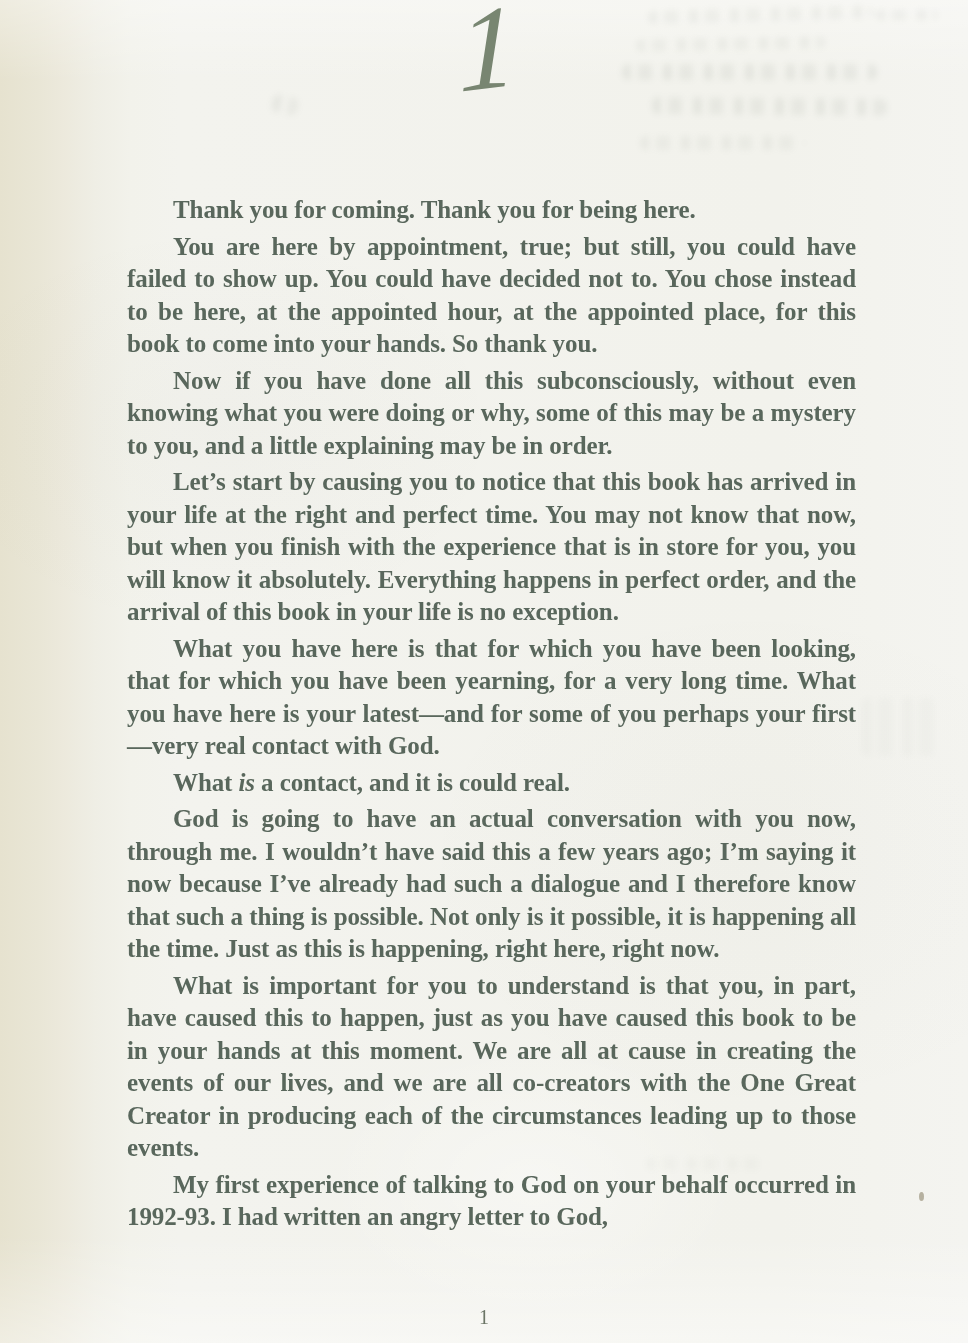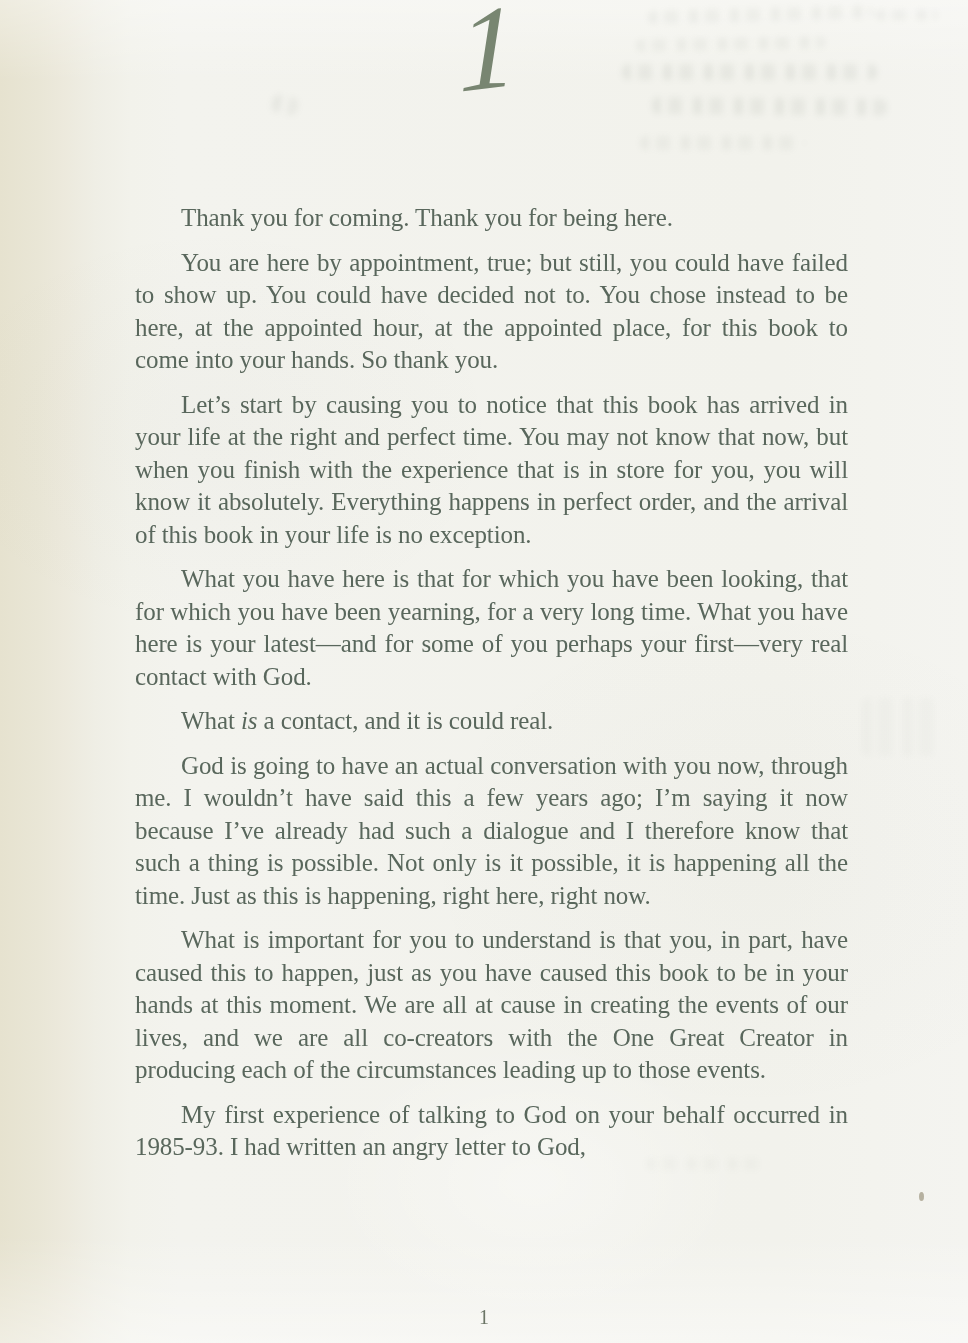--- a/index.html
+++ b/index.html
@@ -42,21 +42,21 @@
     position: absolute;
     left: 123px;
     top: 190px;
     width: 737px;
     font-size: 25px;
     line-height: 32.5px;
     letter-spacing: -0.1px;
     color: #59675c;
     text-align: justify;
   }
-  .body-text p { margin: 12px; text-indent: 46px; }
+  .body-text p { margin: 4px; text-indent: 46px; font-weight: bold; }
   .body-text em { font-style: italic; }
 
   .page-number {
     position: absolute;
     left: 0; right: 0;
     top: 1306px;
     text-align: center;
     font-size: 20px;
     color: #6b7566;
   }
@@ -104,24 +104,25 @@
   <div class="ghost g6"></div>
   <div class="ghost g7"></div>
   <div class="ghost g8"></div>
   <div class="ghost g9"></div>
 
   <div class="chapter-number">1</div>
 
   <div class="body-text">
       <p><span>Thank you for coming. Thank you for being here.</span></p>
       <p><span>You are here by appointment, true; but still, you could have failed to show up. You could have decided not to. You chose instead to be here, at the appointed hour, at the appointed place, for this book to come into your hands. So thank you.</span></p>
+      <p><span>Now if you have done all this subconsciously, without even knowing what you were doing or why, some of this may be a mystery to you, and a little explaining may be in order.</span></p>
       <p><span>Let’s start by causing you to notice that this book has arrived in your life at the right and perfect time. You may not know that now, but when you finish with the experience that is in store for you, you will know it absolutely. Everything happens in perfect order, and the arrival of this book in your life is no exception.</span></p>
       <p><span>What you have here is that for which you have been looking, that for which you have been yearning, for a very long time. What you have here is your latest—and for some of you perhaps your first—very real contact with God.</span></p>
       <p><span>What </span><em>is</em><span> a contact, and it is could real.</span></p>
       <p><span>God is going to have an actual conversation with you now, through me. I wouldn’t have said this a few years ago; I’m saying it now because I’ve already had such a dialogue and I therefore know that such a thing is possible. Not only is it possible, it is happening all the time. Just as this is happening, right here, right now.</span></p>
       <p><span>What is important for you to understand is that you, in part, have caused this to happen, just as you have caused this book to be in your hands at this moment. We are all at cause in creating the events of our lives, and we are all co-creators with the One Great Creator in producing each of the circumstances leading up to those events.</span></p>
-      <p><span>My first experience of talking to God on your behalf occurred in 1985-93. I had written an angry letter to God,</span></p>
+      <p><span>My first experience of talking to God on your behalf occurred in 1992-93. I had written an angry letter to God,</span></p>
     </div>
 
   <div class="speck"></div>
 
   <div class="page-number">1</div>
 </div>
 
 </body></html>

